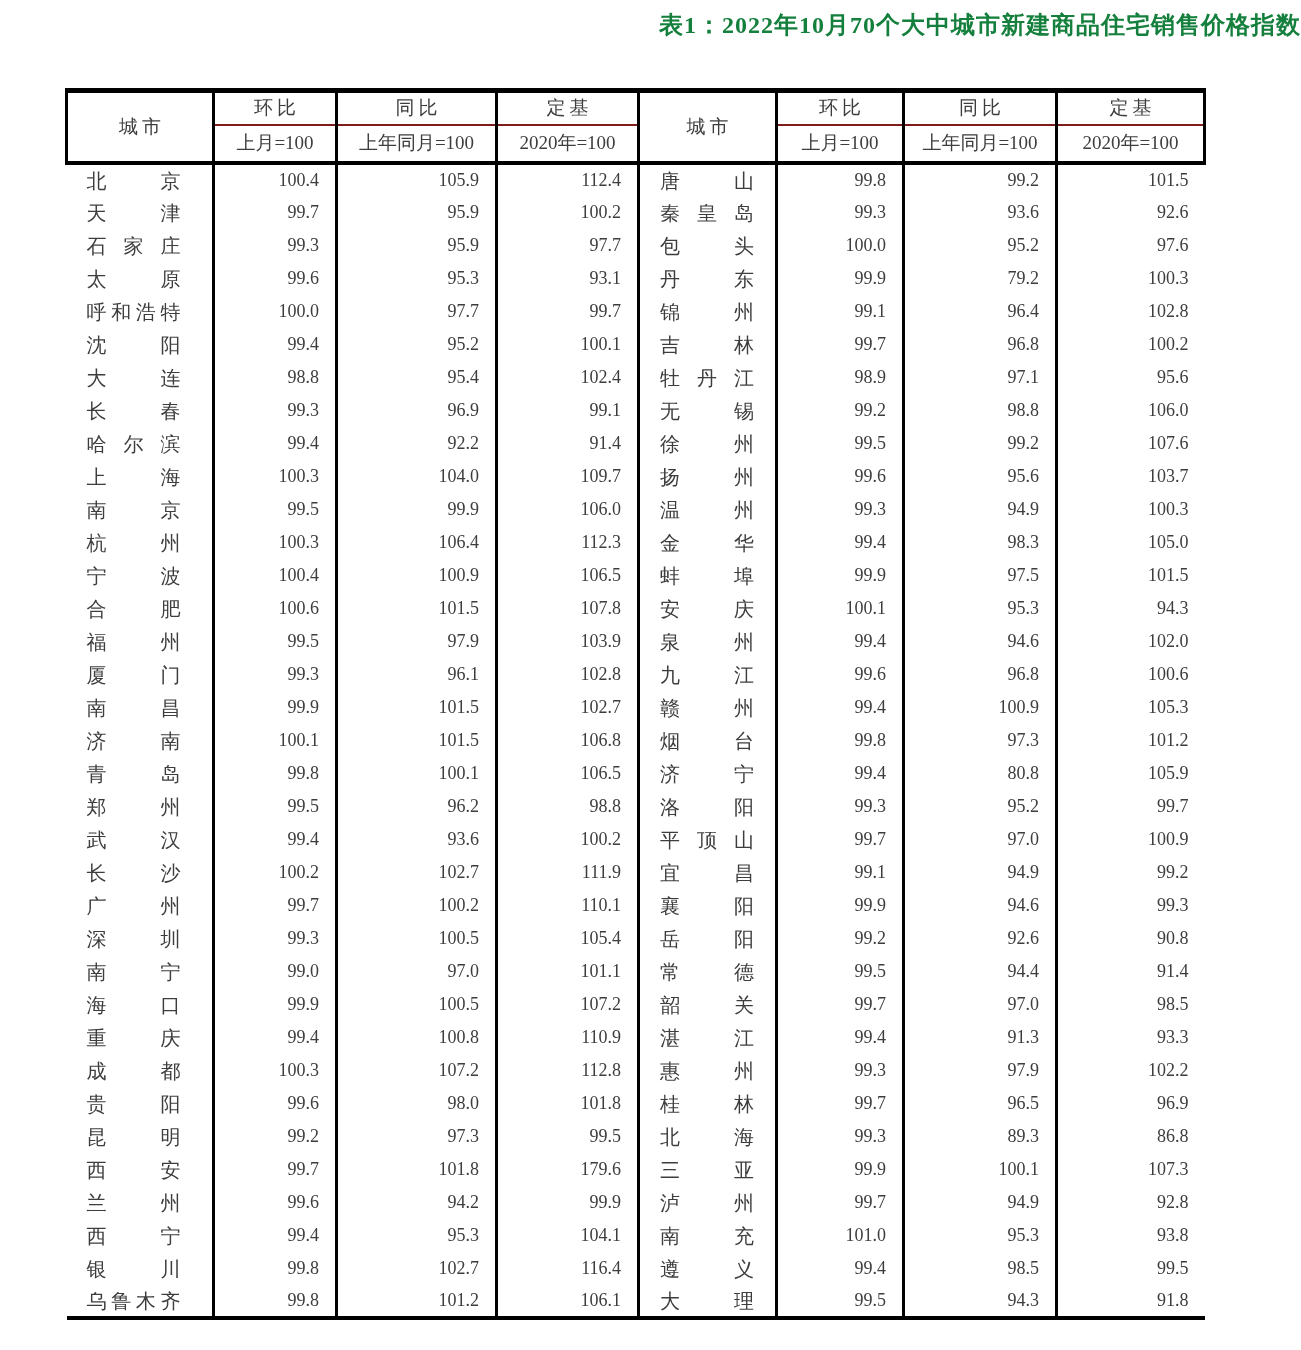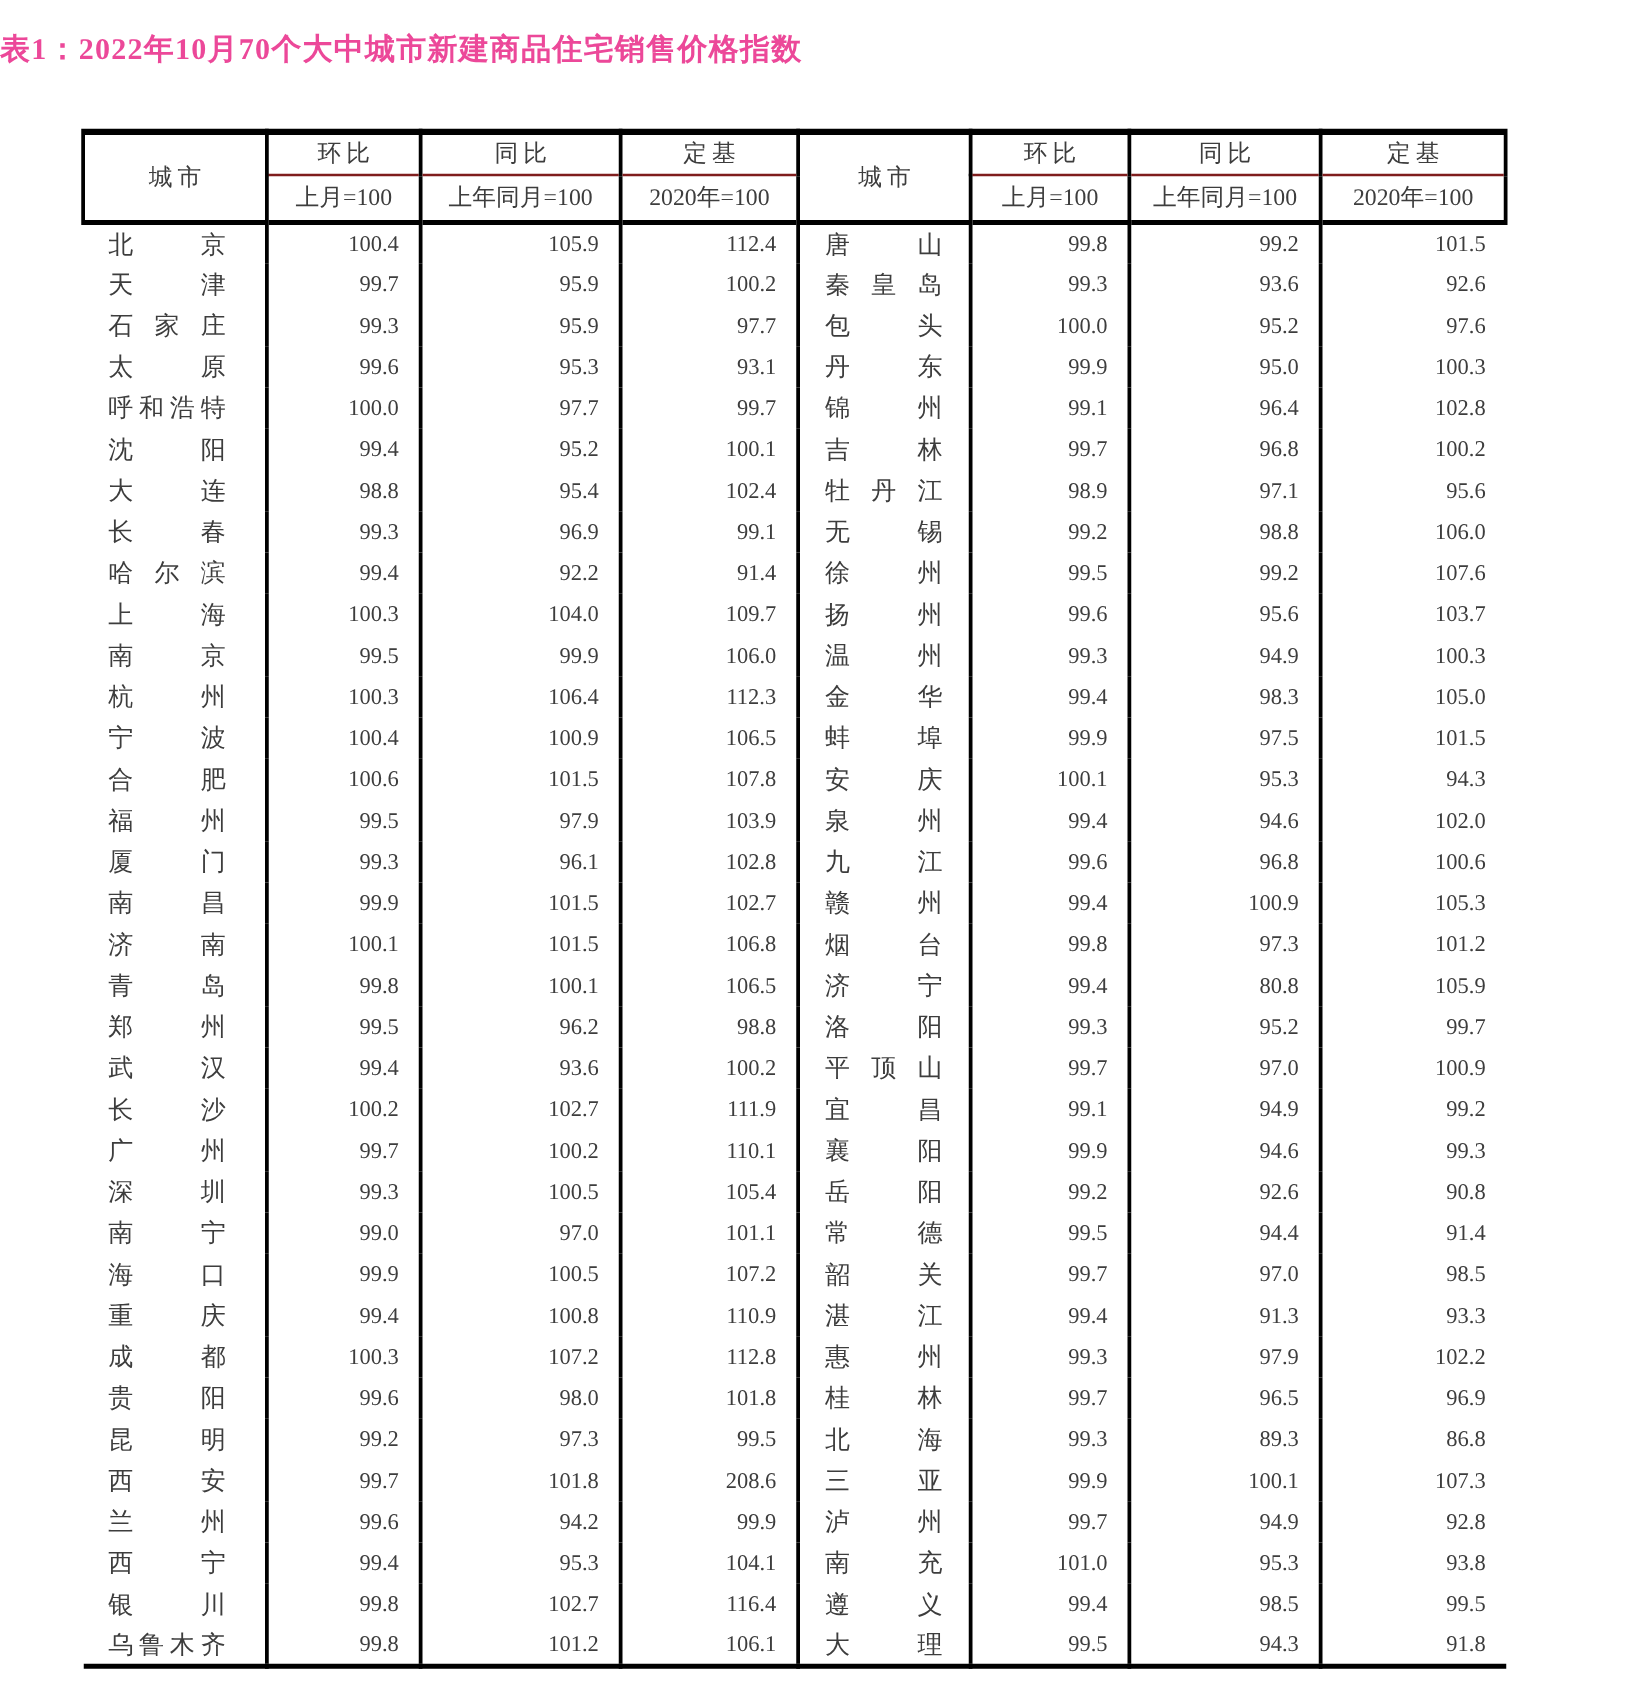--- a/index.html
+++ b/index.html
@@ -6,25 +6,25 @@
   .page {
     position: relative;
     width: 1301px;
     height: 1350px;
     background: #ffffff;
     font-family: "Liberation Serif", "DejaVu Serif", serif;
     color: #3d3d3d;
     overflow: hidden;
   }
   .title {
-    text-align: left;
+    text-align: right;
     font-size: 24px;
     font-weight: bold;
-    color: #ec4899;
-    padding-top: 23px;
+    color: #15803d;
+    padding-top: 8px;
     line-height: 34px;
     letter-spacing: 1px;
   }
   table.price-table {
     margin: 46px 0 0 65px;
     border-collapse: collapse;
     table-layout: fixed;
     width: 1138px;
     border-top: 5px solid #000;
     border-bottom: 4px solid #000;
@@ -129,21 +129,21 @@
           <td class="num">95.2</td>
           <td class="num last">97.6</td>
         </tr>
         <tr>
           <td class="city"><span class="city-name">太原</span></td>
           <td class="num">99.6</td>
           <td class="num">95.3</td>
           <td class="num">93.1</td>
           <td class="city"><span class="city-name">丹东</span></td>
           <td class="num">99.9</td>
-          <td class="num">95.0</td>
+          <td class="num">79.2</td>
           <td class="num last">100.3</td>
         </tr>
         <tr>
           <td class="city"><span class="city-name">呼和浩特</span></td>
           <td class="num">100.0</td>
           <td class="num">97.7</td>
           <td class="num">99.7</td>
           <td class="city"><span class="city-name">锦州</span></td>
           <td class="num">99.1</td>
           <td class="num">96.4</td>
@@ -396,21 +396,21 @@
           <td class="num">99.5</td>
           <td class="city"><span class="city-name">北海</span></td>
           <td class="num">99.3</td>
           <td class="num">89.3</td>
           <td class="num last">86.8</td>
         </tr>
         <tr>
           <td class="city"><span class="city-name">西安</span></td>
           <td class="num">99.7</td>
           <td class="num">101.8</td>
-          <td class="num">208.6</td>
+          <td class="num">179.6</td>
           <td class="city"><span class="city-name">三亚</span></td>
           <td class="num">99.9</td>
           <td class="num">100.1</td>
           <td class="num last">107.3</td>
         </tr>
         <tr>
           <td class="city"><span class="city-name">兰州</span></td>
           <td class="num">99.6</td>
           <td class="num">94.2</td>
           <td class="num">99.9</td>

